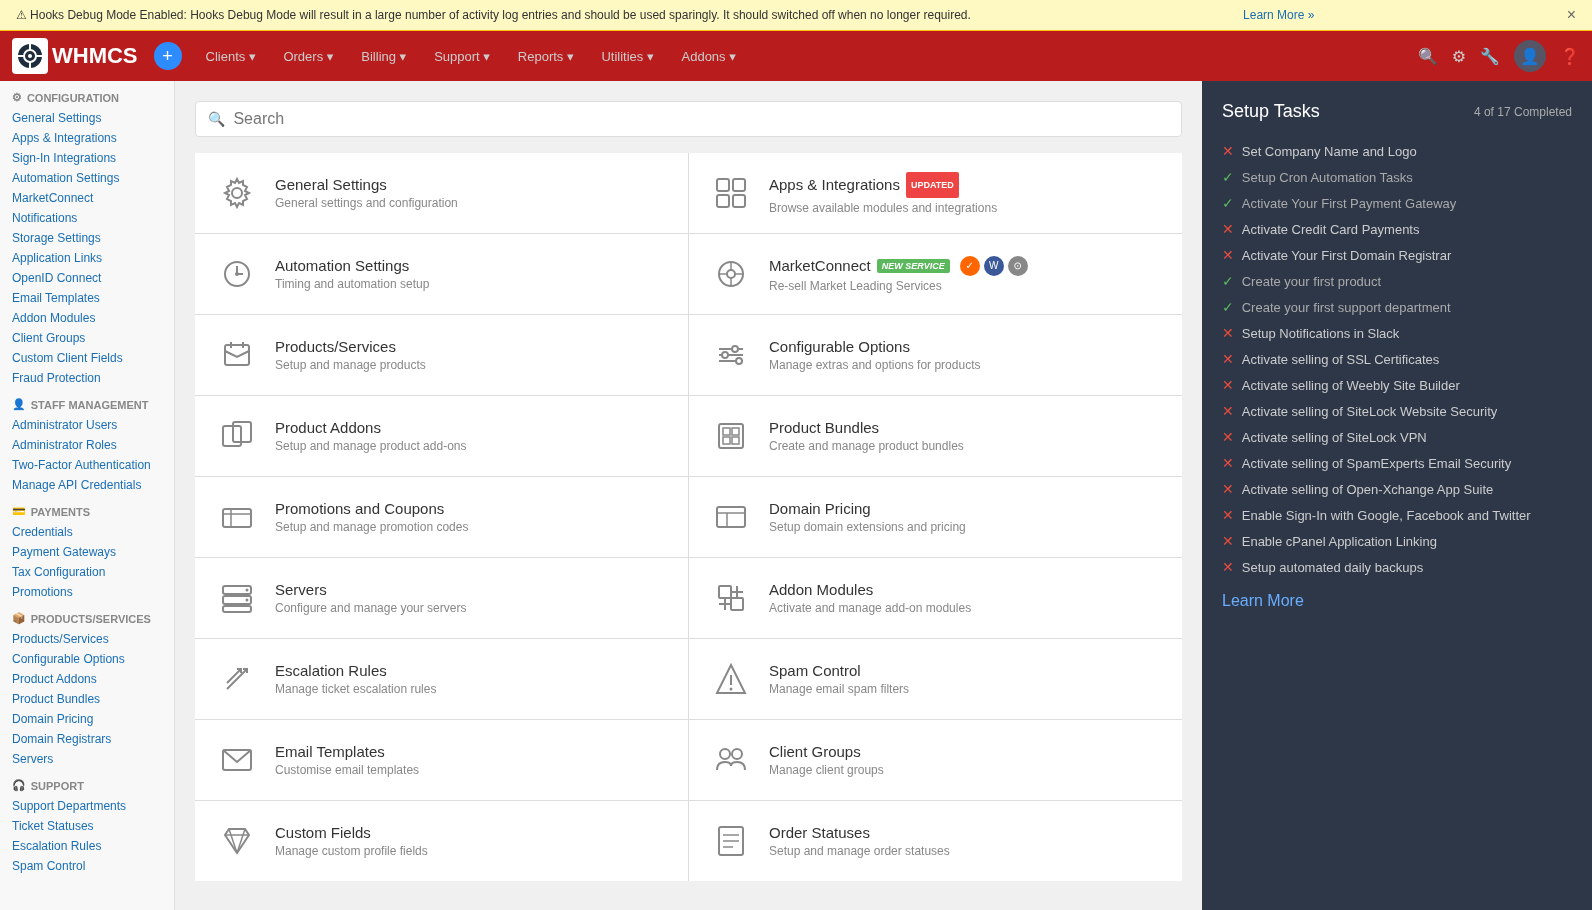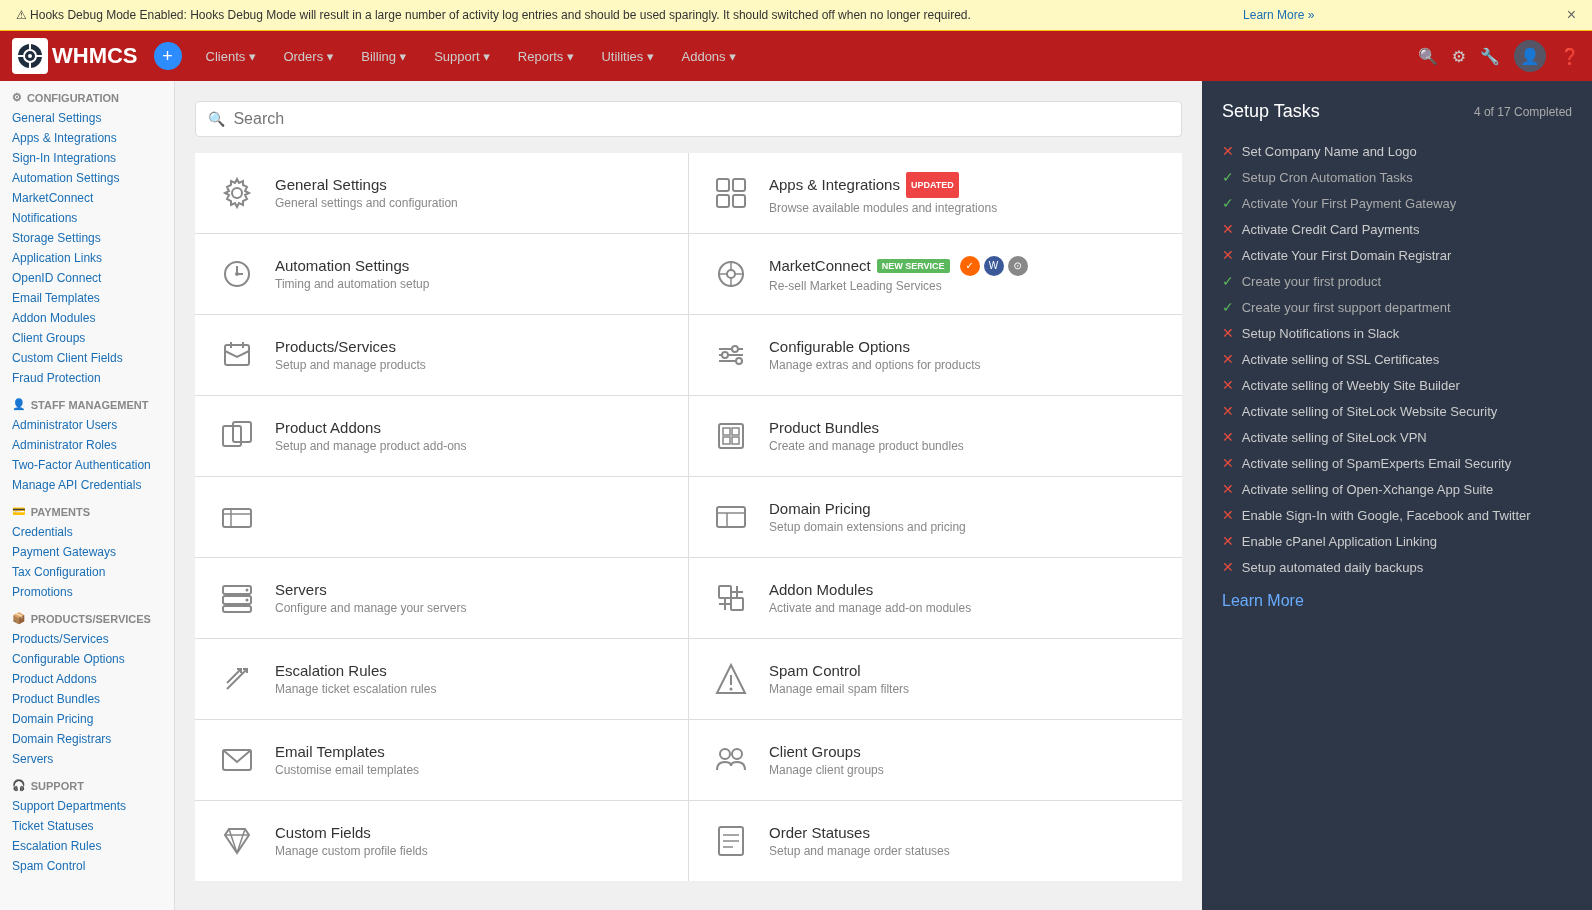--- a/index.html
+++ b/index.html
@@ -204,20 +204,21 @@
       text-transform: uppercase;
     }
     .badge-new {
       background: #5cb85c;
       color: #fff;
       font-size: 9px;
       padding: 2px 5px;
       border-radius: 2px;
       font-weight: bold;
       text-transform: uppercase;
+      font-style: italic;
     }
     .market-icons {
       display: flex;
       gap: 4px;
       margin-left: 4px;
     }
     .market-icon {
       width: 20px;
       height: 20px;
       border-radius: 50%;
@@ -521,20 +522,24 @@
       </div>
 
       <div class="settings-card">
         <div class="card-icon">
           <svg width="36" height="36" viewBox="0 0 36 36">
             <rect x="4" y="10" width="28" height="18" rx="2" fill="none" stroke="#888" stroke-width="2"></rect>
             <line x1="4" y1="15" x2="32" y2="15" stroke="#888" stroke-width="1.5"></line>
             <line x1="12" y1="10" x2="12" y2="28" stroke="#888" stroke-width="1.5"></line>
           </svg>
         </div>
+        <div class="card-content">
+          <div class="card-title">Promotions and Coupons</div>
+          <div class="card-desc">Setup and manage promotion codes</div>
+        </div>
       </div>
 
       <div class="settings-card">
         <div class="card-icon">
           <svg width="36" height="36" viewBox="0 0 36 36">
             <rect x="4" y="8" width="28" height="20" rx="2" fill="none" stroke="#888" stroke-width="2"></rect>
             <line x1="4" y1="14" x2="32" y2="14" stroke="#888" stroke-width="1.5"></line>
             <line x1="14" y1="14" x2="14" y2="28" stroke="#888" stroke-width="1.5"></line>
           </svg>
         </div>

